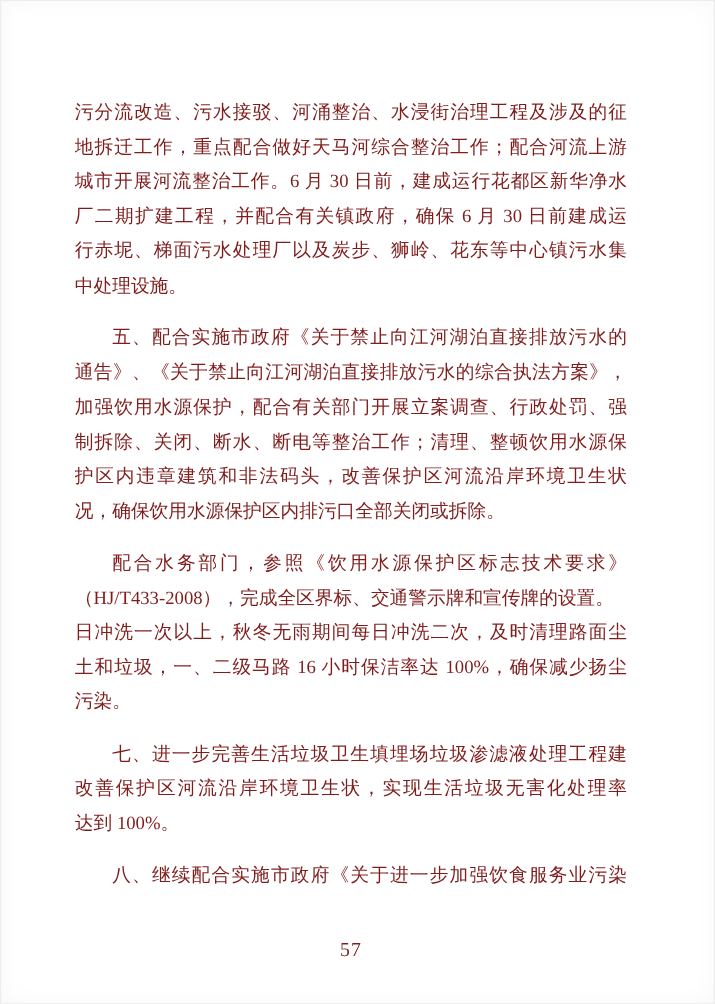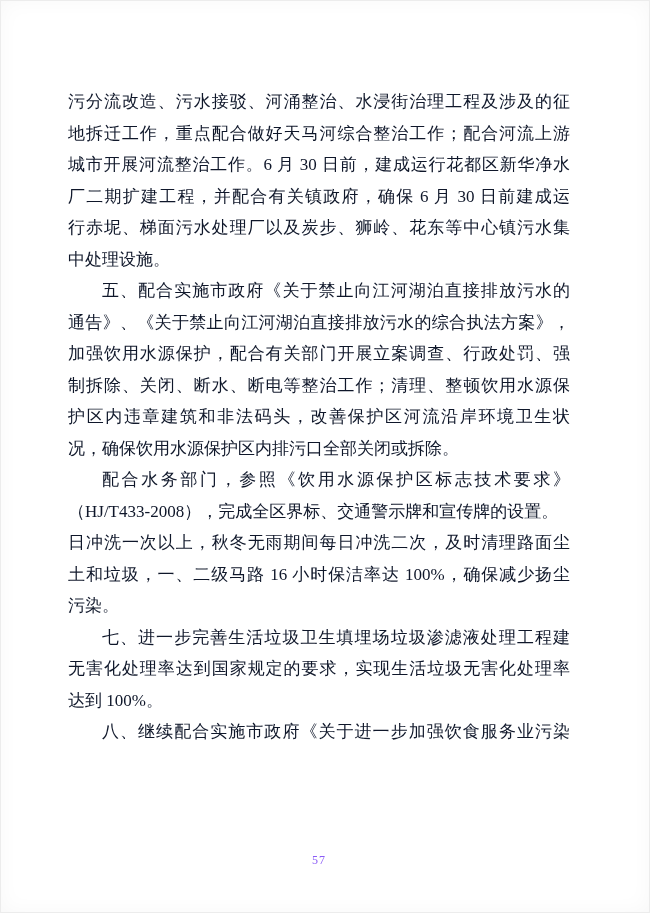--- a/index.html
+++ b/index.html
@@ -19,45 +19,46 @@
     inset: 0;
     background: #ffffff;
     box-shadow: inset 0 0 0 1px #ececec, inset 0 0 22px rgba(0,0,0,0.035);
   }
   .textblock {
     position: absolute;
     left: 68px;
     top: 86px;
     width: 502px;
     font-size: 17px;
-    color: #0f172a;
+    color: #7f1d1d;
   }
   .line {
     height: 31.5px;
     line-height: 31.5px;
     text-align: justify;
     overflow: hidden;
     white-space: nowrap;
   }
   .line.fill {
     white-space: normal;
     text-align-last: justify;
   }
   .line.indent {
     padding-left: 34px;
+    margin-top: 16px;
   }
   .page-number {
     position: absolute;
     left: 68px;
     top: 853px;
     width: 502px;
     text-align: center;
-    font-size: 12px;
+    font-size: 18px;
     letter-spacing: 1px;
-    color: #8b5cf6;
+    color: #7f1d1d;
   }
 </style>
 </head>
 <body>
 
 <div class="scan-page">
 
   <div class="textblock">
     <div class="line fill">污分流改造、污水接驳、河涌整治、水浸街治理工程及涉及的征</div>
     <div class="line fill">地拆迁工作，重点配合做好天马河综合整治工作；配合河流上游</div>
@@ -70,20 +71,20 @@
     <div class="line fill">加强饮用水源保护，配合有关部门开展立案调查、行政处罚、强</div>
     <div class="line fill">制拆除、关闭、断水、断电等整治工作；清理、整顿饮用水源保</div>
     <div class="line fill">护区内违章建筑和非法码头，改善保护区河流沿岸环境卫生状</div>
     <div class="line">况，确保饮用水源保护区内排污口全部关闭或拆除。</div>
     <div class="line fill indent">配合水务部门，参照《饮用水源保护区标志技术要求》</div>
     <div class="line">（HJ/T433-2008），完成全区界标、交通警示牌和宣传牌的设置。</div>
     <div class="line fill">日冲洗一次以上，秋冬无雨期间每日冲洗二次，及时清理路面尘</div>
     <div class="line fill">土和垃圾，一、二级马路 16 小时保洁率达 100%，确保减少扬尘</div>
     <div class="line">污染。</div>
     <div class="line fill indent">七、进一步完善生活垃圾卫生填埋场垃圾渗滤液处理工程建</div>
-    <div class="line fill">无害化处理率达到国家规定的要求，实现生活垃圾无害化处理率</div>
+    <div class="line fill">改善保护区河流沿岸环境卫生状，实现生活垃圾无害化处理率</div>
     <div class="line">达到 100%。</div>
     <div class="line fill indent">八、继续配合实施市政府《关于进一步加强饮食服务业污染</div>
   </div>
 
   <div class="page-number">57</div>
 
 </div>
 
 </body></html>

